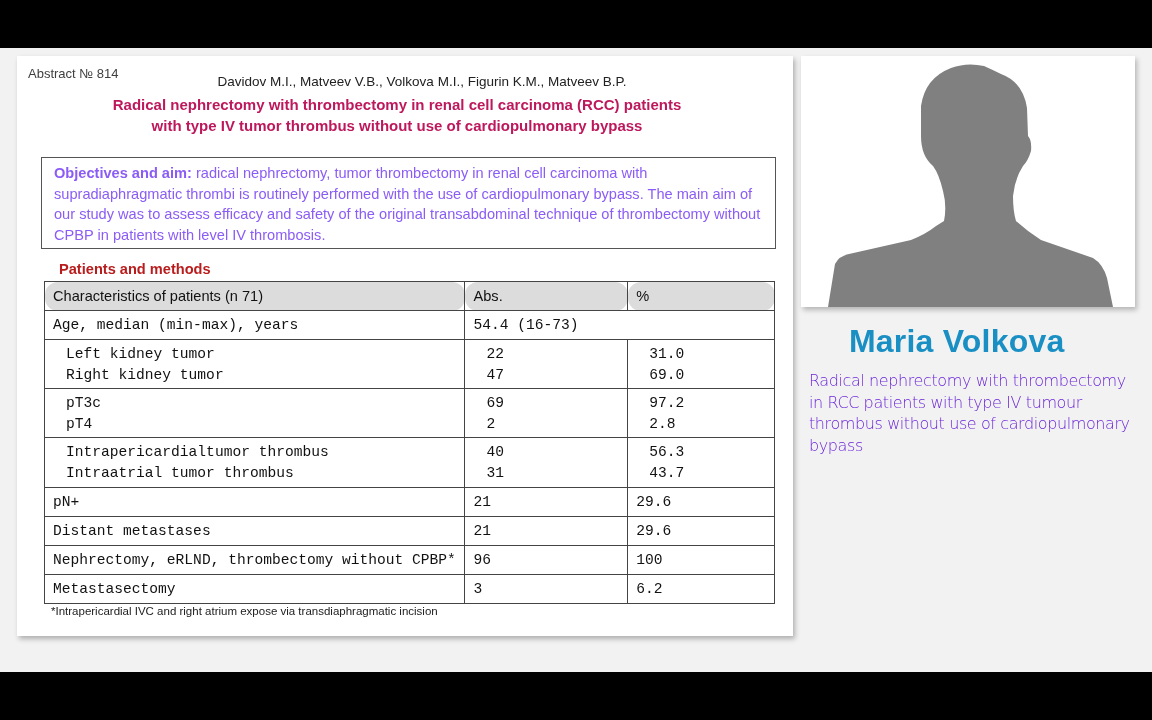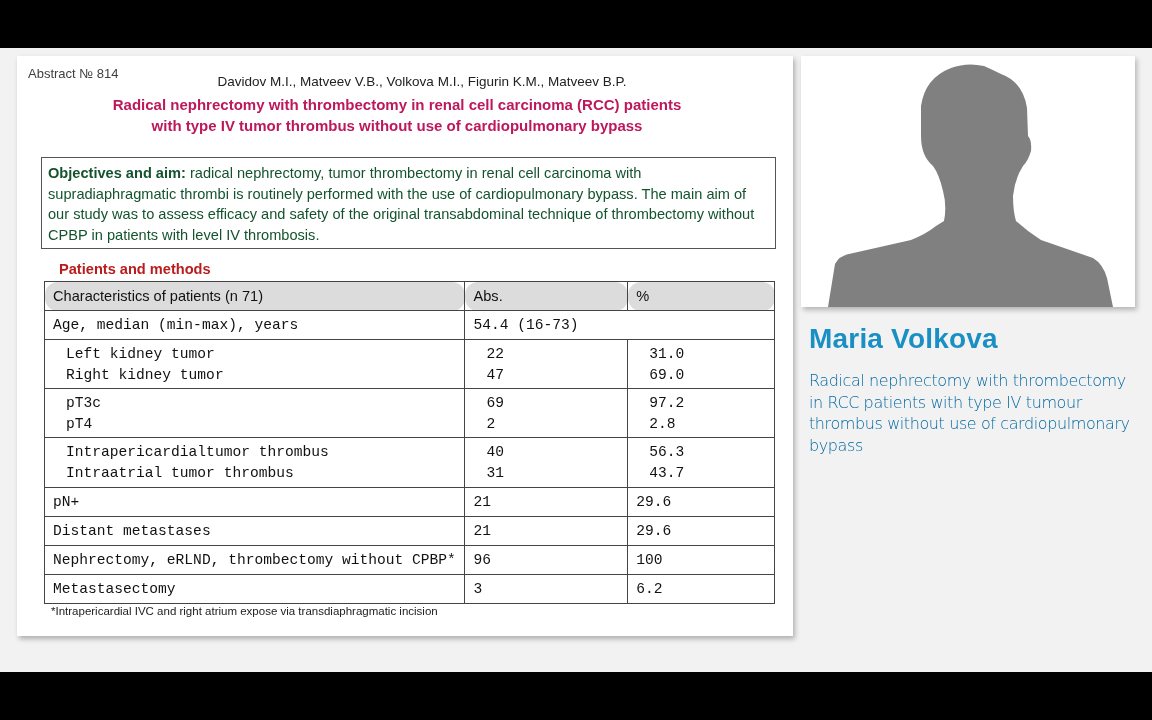--- a/index.html
+++ b/index.html
@@ -15,22 +15,22 @@
       position: absolute; left: 17px; top: 8px; width: 776px; height: 580px;
       background: #fff;
       box-shadow: 2px 3px 5px rgba(0,0,0,0.28);
     }
     .abstract-no { position: absolute; left: 11px; top: 10px; font-size: 13px; color: #404040; }
     .authors { position: absolute; left: 0; width: 760px; top: 18px; text-align: center; font-size: 13.5px; color: #222; padding-left: 50px; }
     .title { position: absolute; left: 0; width: 760px; top: 38px; text-align: center; font-size: 15px; font-weight: bold; color: #be185d; line-height: 21px; }
 
     .objectives {
       position: absolute; left: 24px; top: 101px; width: 735px; height: 92px;
-      border: 1px solid #555; padding: 5px 8px 0 6px;
-      font-size: 14.6px; line-height: 20.6px; color: #14532d;
+      border: 1px solid #555; padding: 5px 8px 0 12px;
+      font-size: 14.6px; line-height: 20.6px; color: #8b5cf6;
     }
     .objectives b { font-weight: bold; }
 
     .section-h { position: absolute; left: 30px; top: 205px; font-size: 14.6px; font-weight: bold; color: #b91c1c; margin-left: 12px; }
 
     table.patients {
       position: absolute; left: 27px; top: 225px; width: 731px;
       border-collapse: collapse; font-size: 14.6px; color: #111;
     }
     table.patients td, table.patients th {
@@ -47,22 +47,22 @@
     .line { display: block; }
 
     .footnote { position: absolute; left: 34px; top: 549px; font-size: 11.5px; color: #222; }
 
     .photo-card {
       position: absolute; left: 801px; top: 8px; width: 334px; height: 251px;
       background: #fff; box-shadow: 2px 3px 5px rgba(0,0,0,0.25); overflow: hidden;
     }
     .photo-card svg { position: absolute; left: 0; top: 0; }
 
-    .speaker-name { position: absolute; left: 809px; top: 275px; font-size: 28px; font-weight: bold; color: #1a8fc4; letter-spacing: 0.2px; }
-    .talk-title { position: absolute; left: 809px; top: 322px; width: 330px; font-size: 16px; line-height: 21.6px; color: #0369a1; font-family: "DejaVu Sans", sans-serif; font-weight: 300; letter-spacing: -0.4px; }
+    .speaker-name { position: absolute; left: 849px; top: 275px; font-size: 32px; font-weight: bold; color: #1a8fc4; letter-spacing: 0.2px; }
+    .talk-title { position: absolute; left: 809px; top: 322px; width: 330px; font-size: 16px; line-height: 21.6px; color: #6d28d9; font-family: "DejaVu Sans", sans-serif; font-weight: 300; letter-spacing: -0.4px; }
   </style>
 </head>
 <body>
 
 <div class="bar-top"></div>
 
 <div class="slide">
 
   <div class="abstract-card">
     <div class="abstract-no">Abstract № 814</div>

